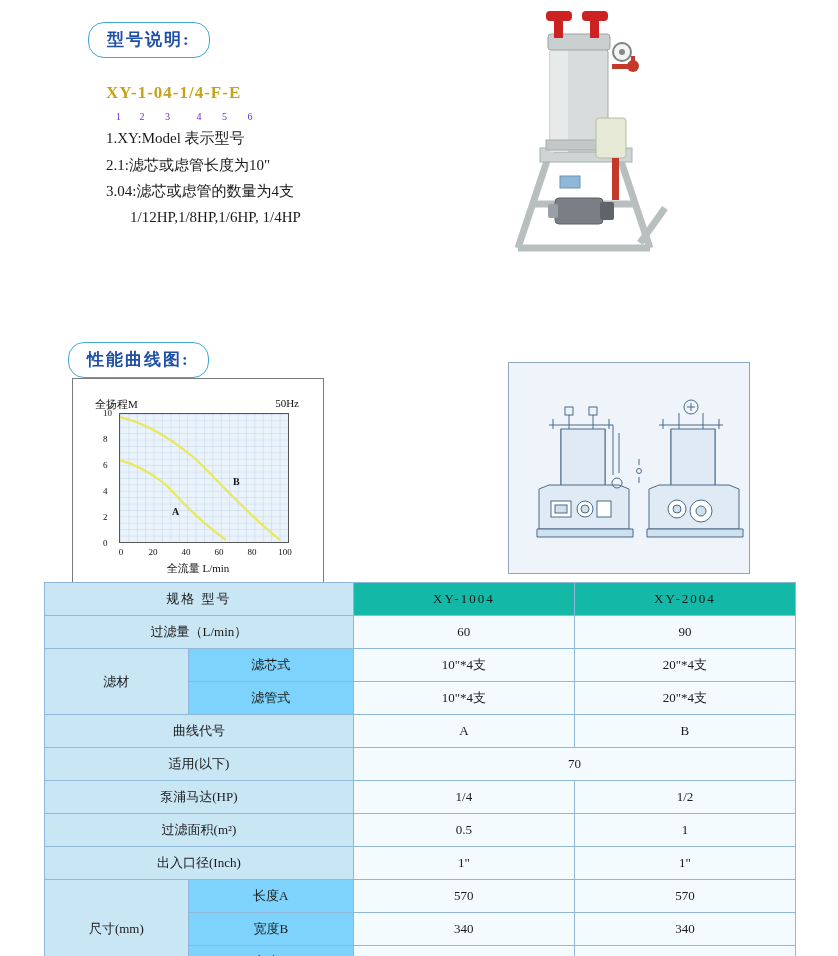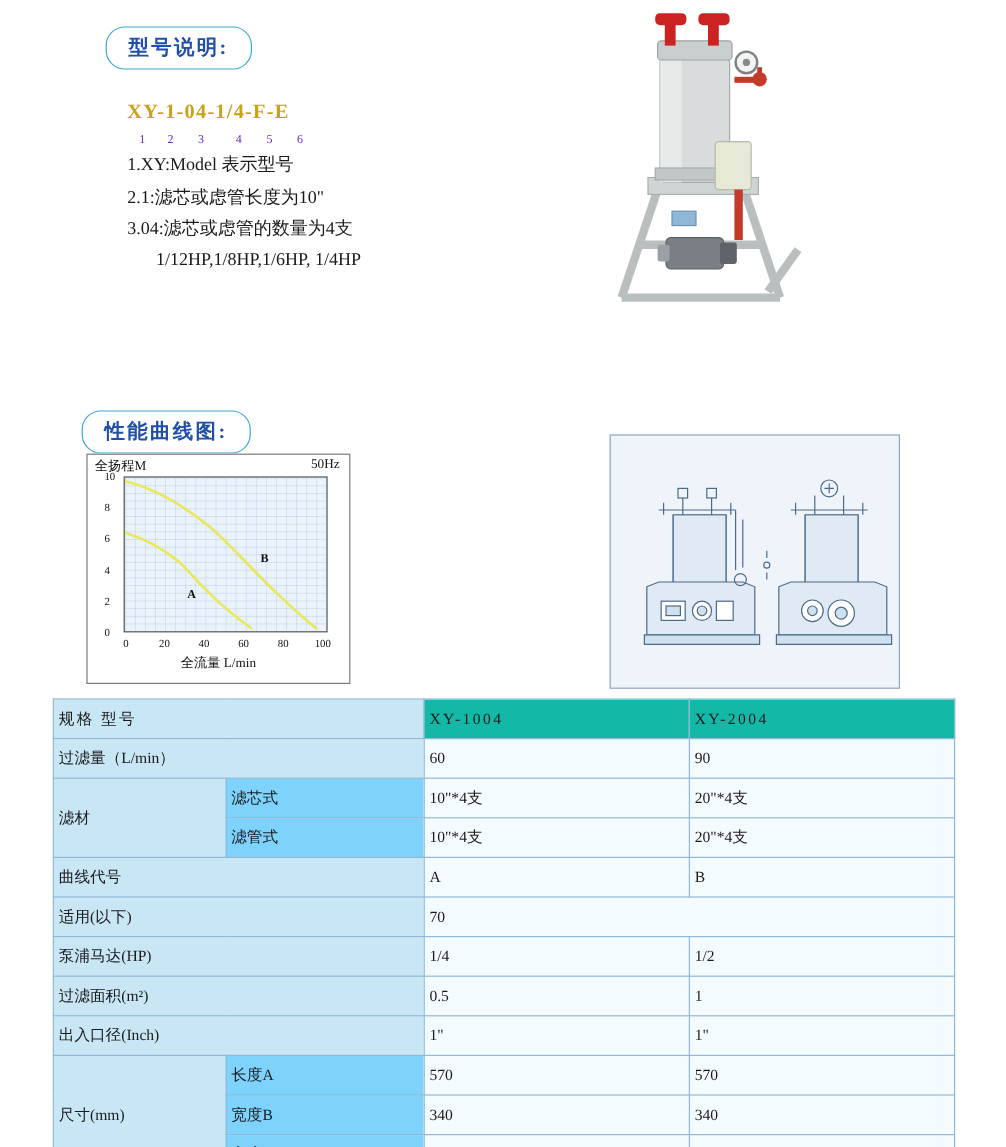--- a/index.html
+++ b/index.html
@@ -44,21 +44,21 @@
   .indent{padding-left:24px;}
 
   
   #photo{
     position:absolute;left:500px;top:8px;width:260px;height:255px;
   }
 
   
   #chart-box{
     position:absolute;left:72px;top:378px;width:218px;height:190px;
-    border:1px solid #7a7a7a;background:#ffffff;padding:0;
+    border:1px solid #7a7a7a;background:#ffffff;padding:16px;
   }
   #chart-inner{position:relative;width:100%;height:100%;}
   .chart-hdr{position:absolute;top:2px;font-size:11px;color:#111;}
   #chart-hdr-left{left:6px;}
   #chart-hdr-right{right:8px;}
   #plot{
     position:absolute;left:30px;top:18px;width:170px;height:130px;
     background:#eaf3fb;
     border:1px solid #555;
     box-sizing:border-box;
@@ -78,21 +78,21 @@
   }
 
   
   #spec-table{
     position:absolute;left:44px;top:582px;width:752px;
     border-collapse:collapse;
     font-size:13px;
   }
   #spec-table td{
     border:1px solid #8fb8d8;
-    text-align:left;
+    text-align:center;
     padding:6px 4px;
     height:20px;
   }
   .lbl{background:#c9e6f5;white-space:nowrap;}
   .lbl-sub{background:#7dd3fc;white-space:nowrap;}
   .val{background:#f4fbfe;}
   .hdr{background:#c9e6f5;font-weight:normal;letter-spacing:2px;}
   .val-hdr{background:#14b8a6;letter-spacing:2px;}
   .w-lbl{width:140px;}
   .w-sub{width:164px;}

